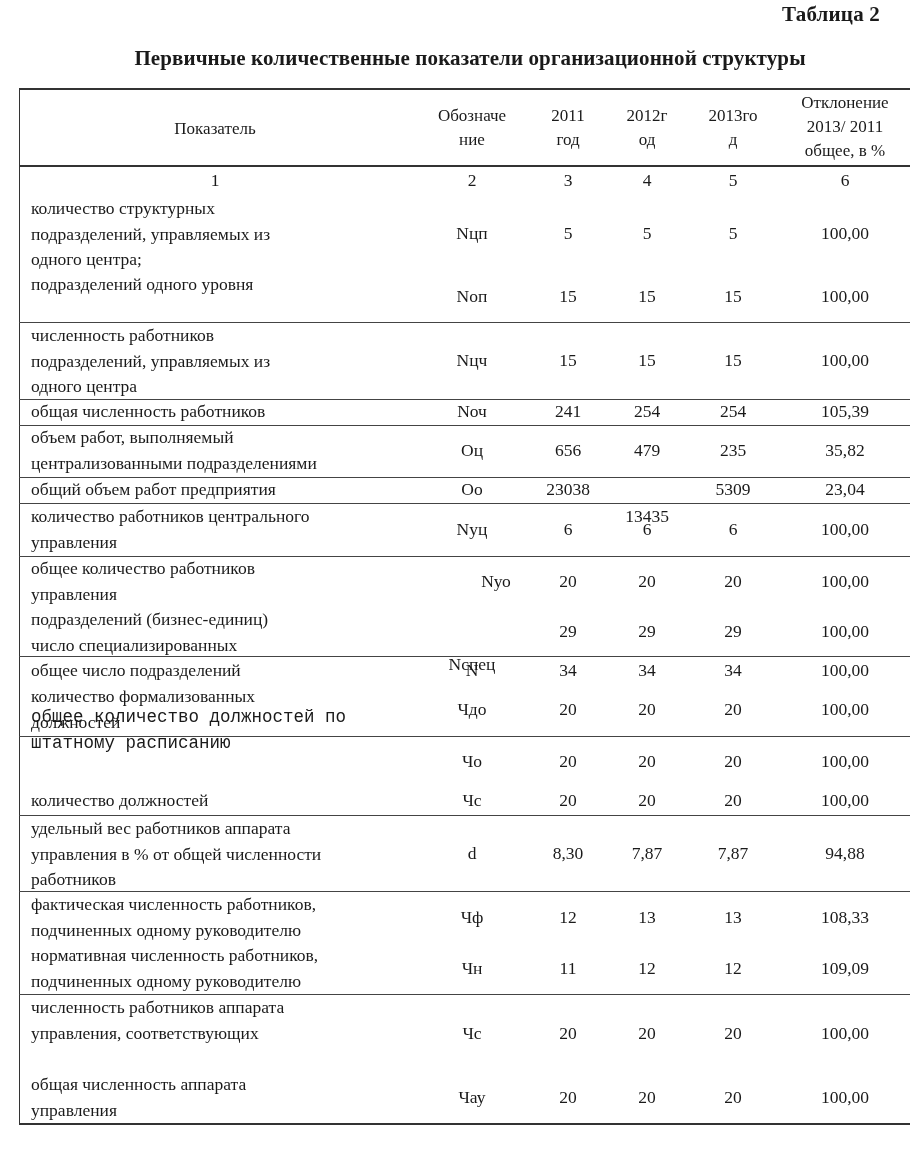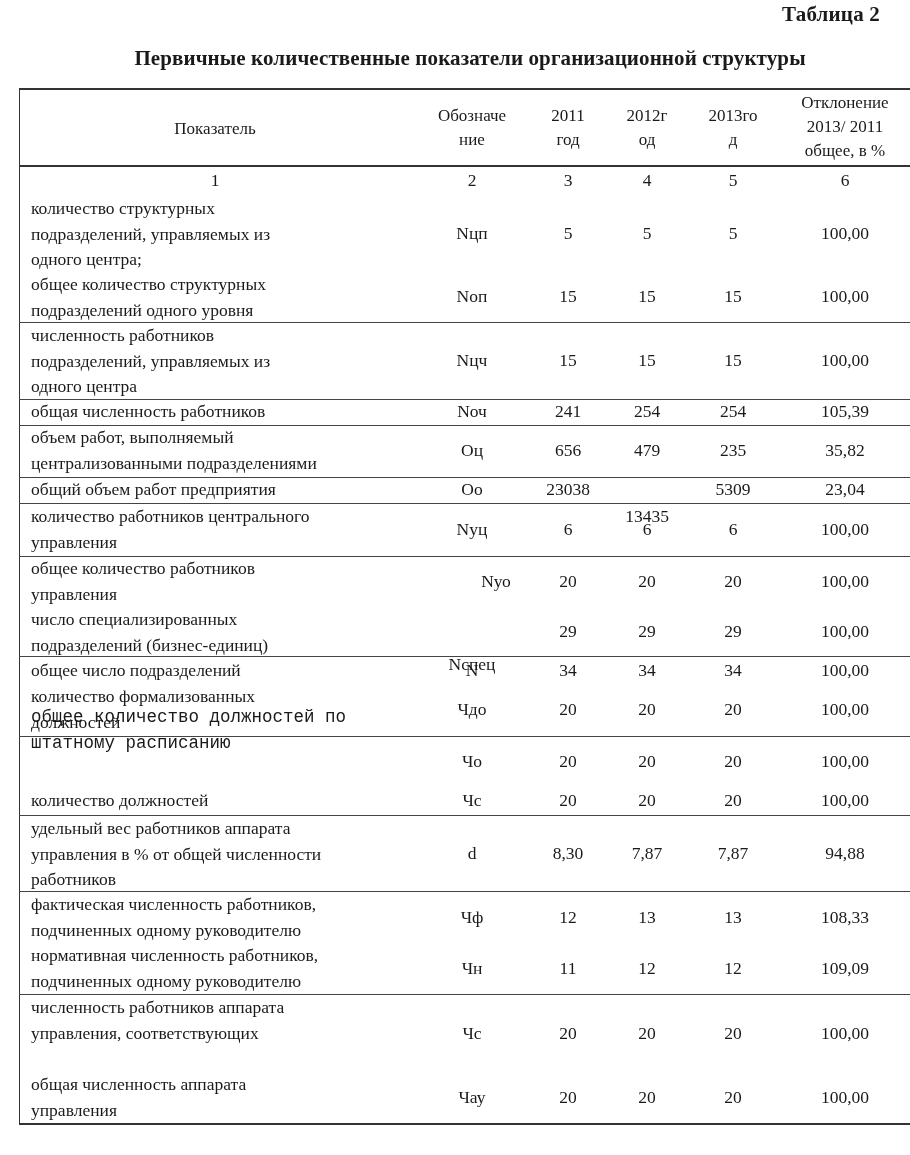--- a/index.html
+++ b/index.html
@@ -139,21 +139,20 @@
     </div>
     <div class="cell c" style="left:472px;top:221px;">Nцп</div>
     <div class="cell c" style="left:568px;top:221px;">5</div>
     <div class="cell c" style="left:647px;top:221px;">5</div>
     <div class="cell c" style="left:733px;top:221px;">5</div>
     <div class="cell c" style="left:845px;top:221px;">100,00</div>
   </div>
 
   <div>
     <div class="cell label-cell" style="top:272px;">
-      <div>общее количество структурных</div>
       <div>подразделений одного уровня</div>
     </div>
     <div class="cell c" style="left:472px;top:284px;">Nоп</div>
     <div class="cell c" style="left:568px;top:284px;">15</div>
     <div class="cell c" style="left:647px;top:284px;">15</div>
     <div class="cell c" style="left:733px;top:284px;">15</div>
     <div class="cell c" style="left:845px;top:284px;">100,00</div>
   </div>
 
   <div>
@@ -222,22 +221,22 @@
     </div>
     <div class="cell c" style="left:472px;top:569px;margin-left:24px;">Nуо</div>
     <div class="cell c" style="left:568px;top:569px;">20</div>
     <div class="cell c" style="left:647px;top:569px;">20</div>
     <div class="cell c" style="left:733px;top:569px;">20</div>
     <div class="cell c" style="left:845px;top:569px;">100,00</div>
   </div>
 
   <div>
     <div class="cell label-cell" style="top:607px;">
+      <div>подразделений (бизнес-единиц)</div>
       <div>число специализированных</div>
-      <div>подразделений (бизнес-единиц)</div>
     </div>
     <div class="cell c" style="left:472px;top:619px;margin-top:33px;">Nспец</div>
     <div class="cell c" style="left:568px;top:619px;">29</div>
     <div class="cell c" style="left:647px;top:619px;">29</div>
     <div class="cell c" style="left:733px;top:619px;">29</div>
     <div class="cell c" style="left:845px;top:619px;">100,00</div>
   </div>
 
   <div>
     <div class="cell label-cell" style="top:658px;">

